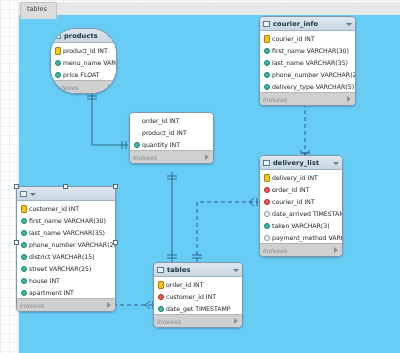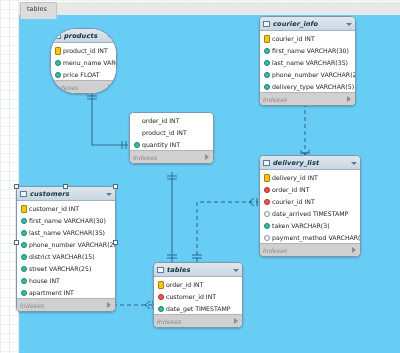--- a/index.html
+++ b/index.html
@@ -24,21 +24,21 @@
     background:#dcdcdc;border:1px solid #c2c2c2;border-bottom:none;
     border-radius:2px 2px 0 0;font-size:6.5px;color:#3a3a3a;
     line-height:13px;white-space:nowrap;box-sizing:border-box;}
 
   
   .tbl{position:absolute;box-sizing:border-box;border:1px solid #7c96ad;
     border-radius:5px;background:#fdfdfd;
     box-shadow:0 1px 2px rgba(20,50,70,.30);overflow:hidden;}
   .tbl .hdr{height:13px;display:flex;align-items:center;gap:3px;padding:0 3px;
     background:linear-gradient(to bottom,#dfe7ee 0%,#c9d6e1 100%);
-    border-bottom:1px solid #9fb3c4;font-style:italic;}
+    border-bottom:1px solid #9fb3c4;}
   .tbl .hdr .tico{width:7px;height:6px;box-sizing:border-box;
     border:1px solid #5c7governance;}
   .tbl .hdr .tico{border:1px solid #5c7a93;background:#eef5fb;}
   .tbl .hdr .tname{flex:1;font-size:6.6px;font-weight:bold;color:#14303f;
     white-space:nowrap;letter-spacing:.1px;}
   .tbl .hdr .carat{width:6px;height:6px;position:relative;}
   .tbl .hdr .carat:after{content:"";position:absolute;left:0;top:2px;
     border-left:3px solid transparent;border-right:3px solid transparent;
     border-top:3px solid #5d7a92;}
 
@@ -209,21 +209,21 @@
         <span class="cico nn"></span>
         <span>quantity INT</span>
         </div>
     </div>
     <div class="ftr">
       <span class="flabel">Indexes</span>
       <span class="ftri"></span>
     </div>
   </div>
 
-  <div class="tbl" id="t3" style="left:259px;top:155px;width:102px;">
+  <div class="tbl" id="t3" style="left:259px;top:155px;width:84px;">
     <div class="hdr">
       <span class="tico"></span>
       <span class="tname">delivery_list</span>
       <span class="carat"></span>
     </div>
     <div class="cols">
       <div class="col">
         <span class="cico pk"></span>
         <span>delivery_id INT</span>
         </div>
@@ -250,21 +250,20 @@
     </div>
     <div class="ftr">
       <span class="flabel">Indexes</span>
       <span class="ftri"></span>
     </div>
   </div>
 
   <div class="tbl" id="t4" style="left:16px;top:186px;width:100px;">
     <div class="hdr">
       <span class="tico"></span>
-      <span class="tname">customers</span>
       <span class="carat"></span>
     </div>
     <div class="cols">
       <div class="col">
         <span class="cico pk"></span>
         <span>customer_id INT</span>
         </div>
       <div class="col">
         <span class="cico nn"></span>
         <span>first_name VARCHAR(30)</span>

